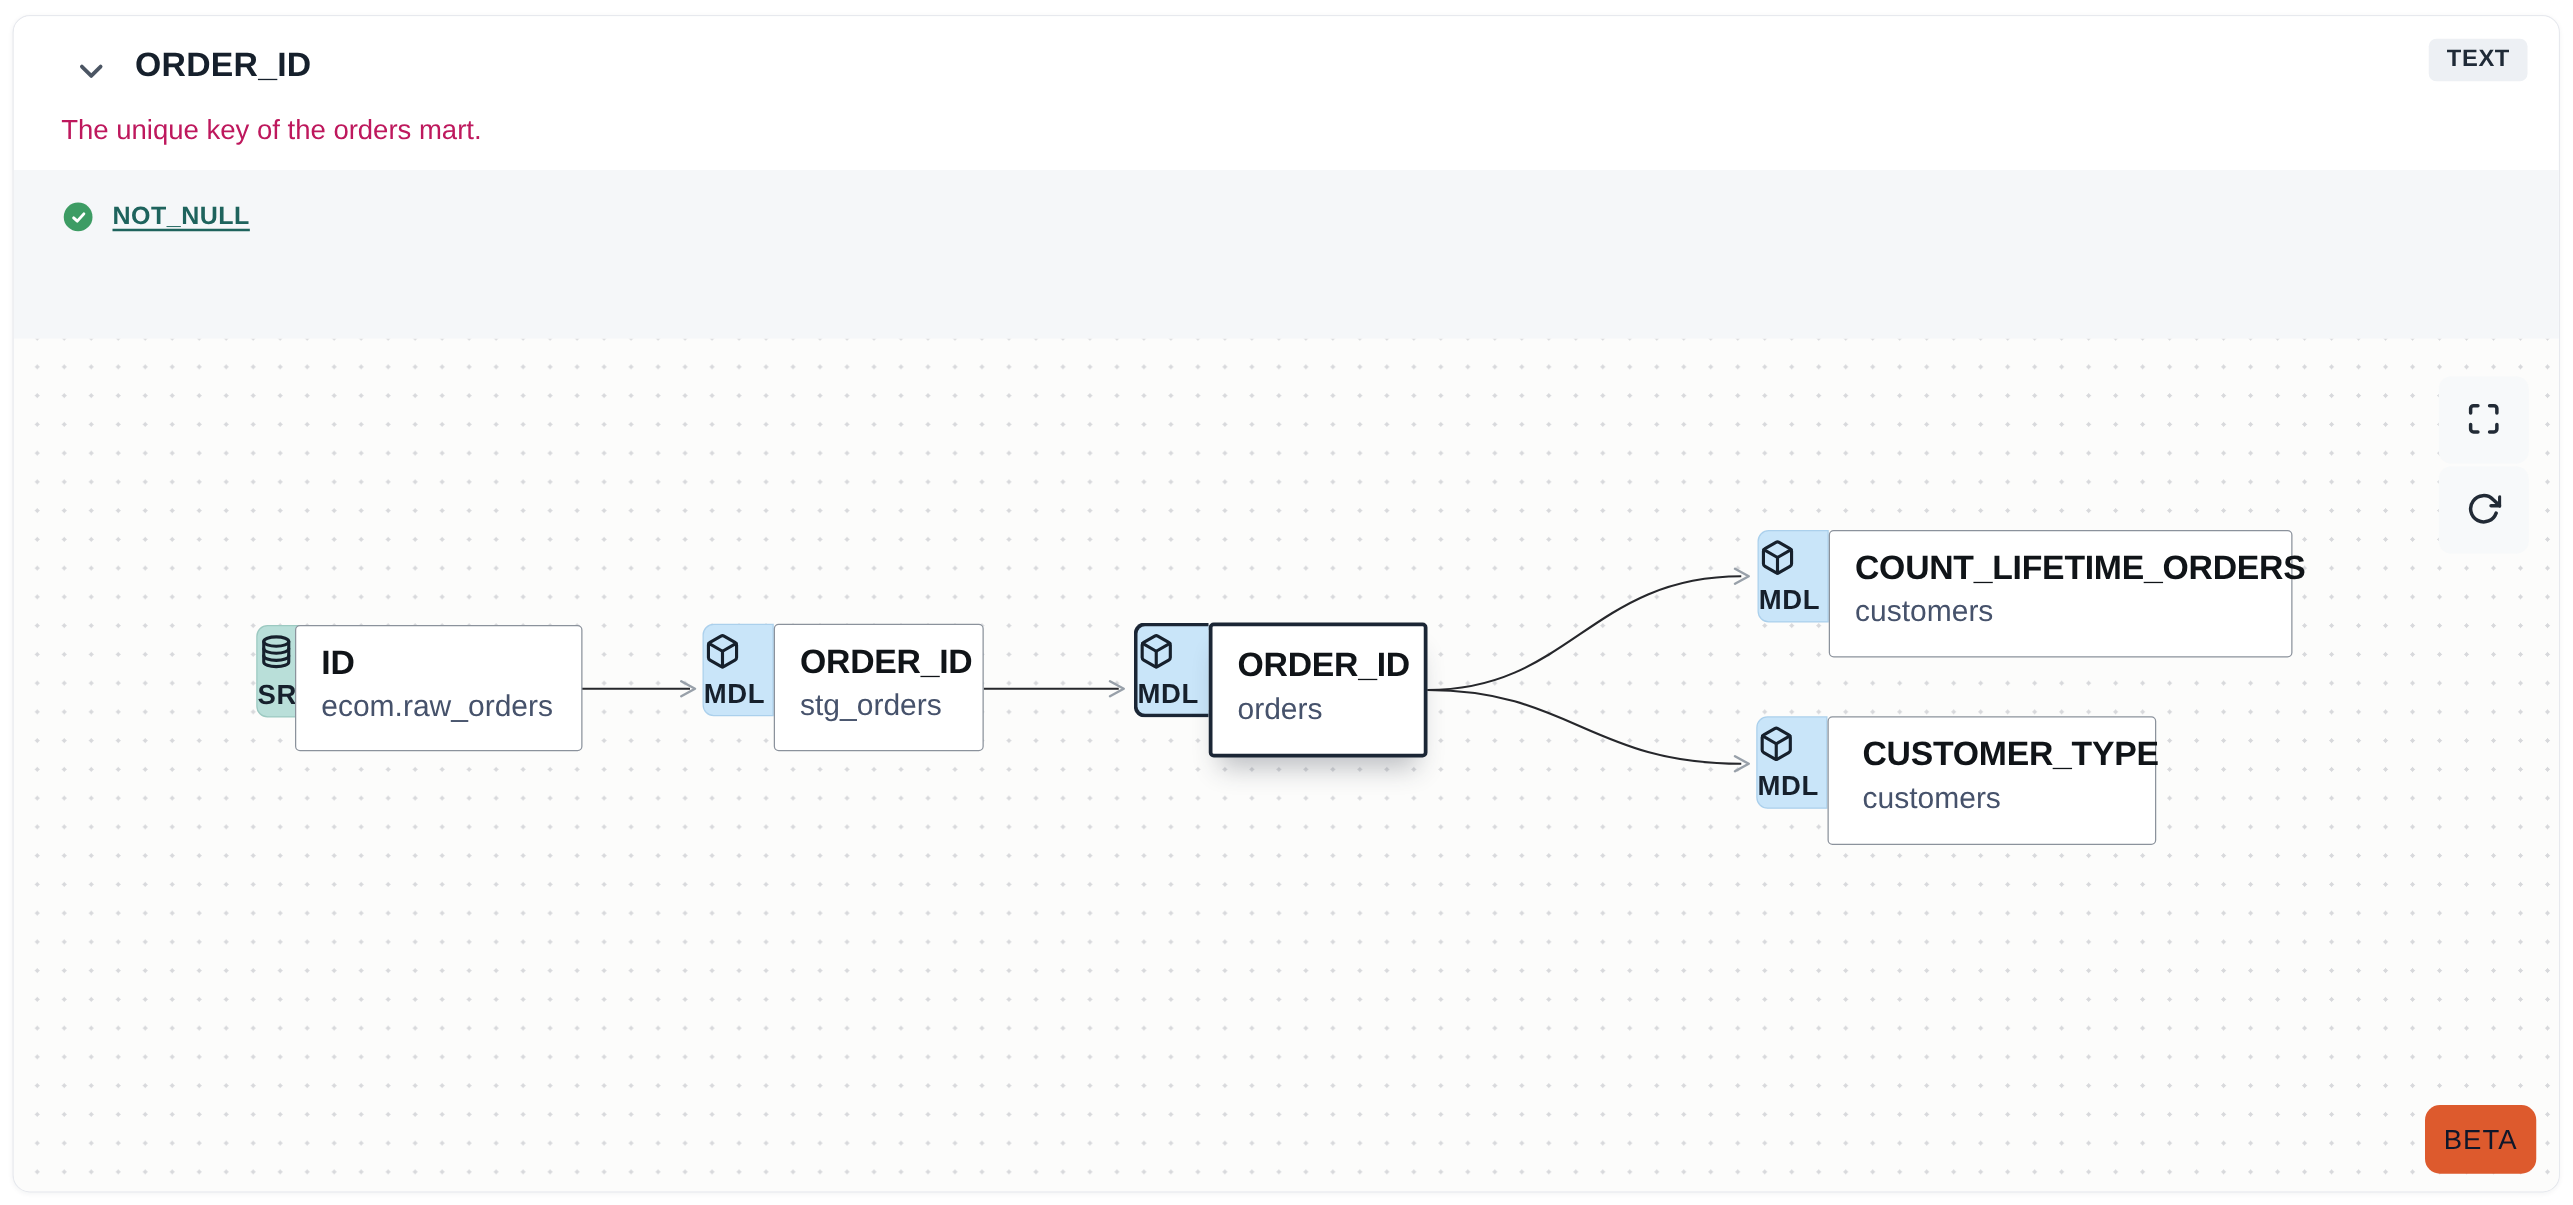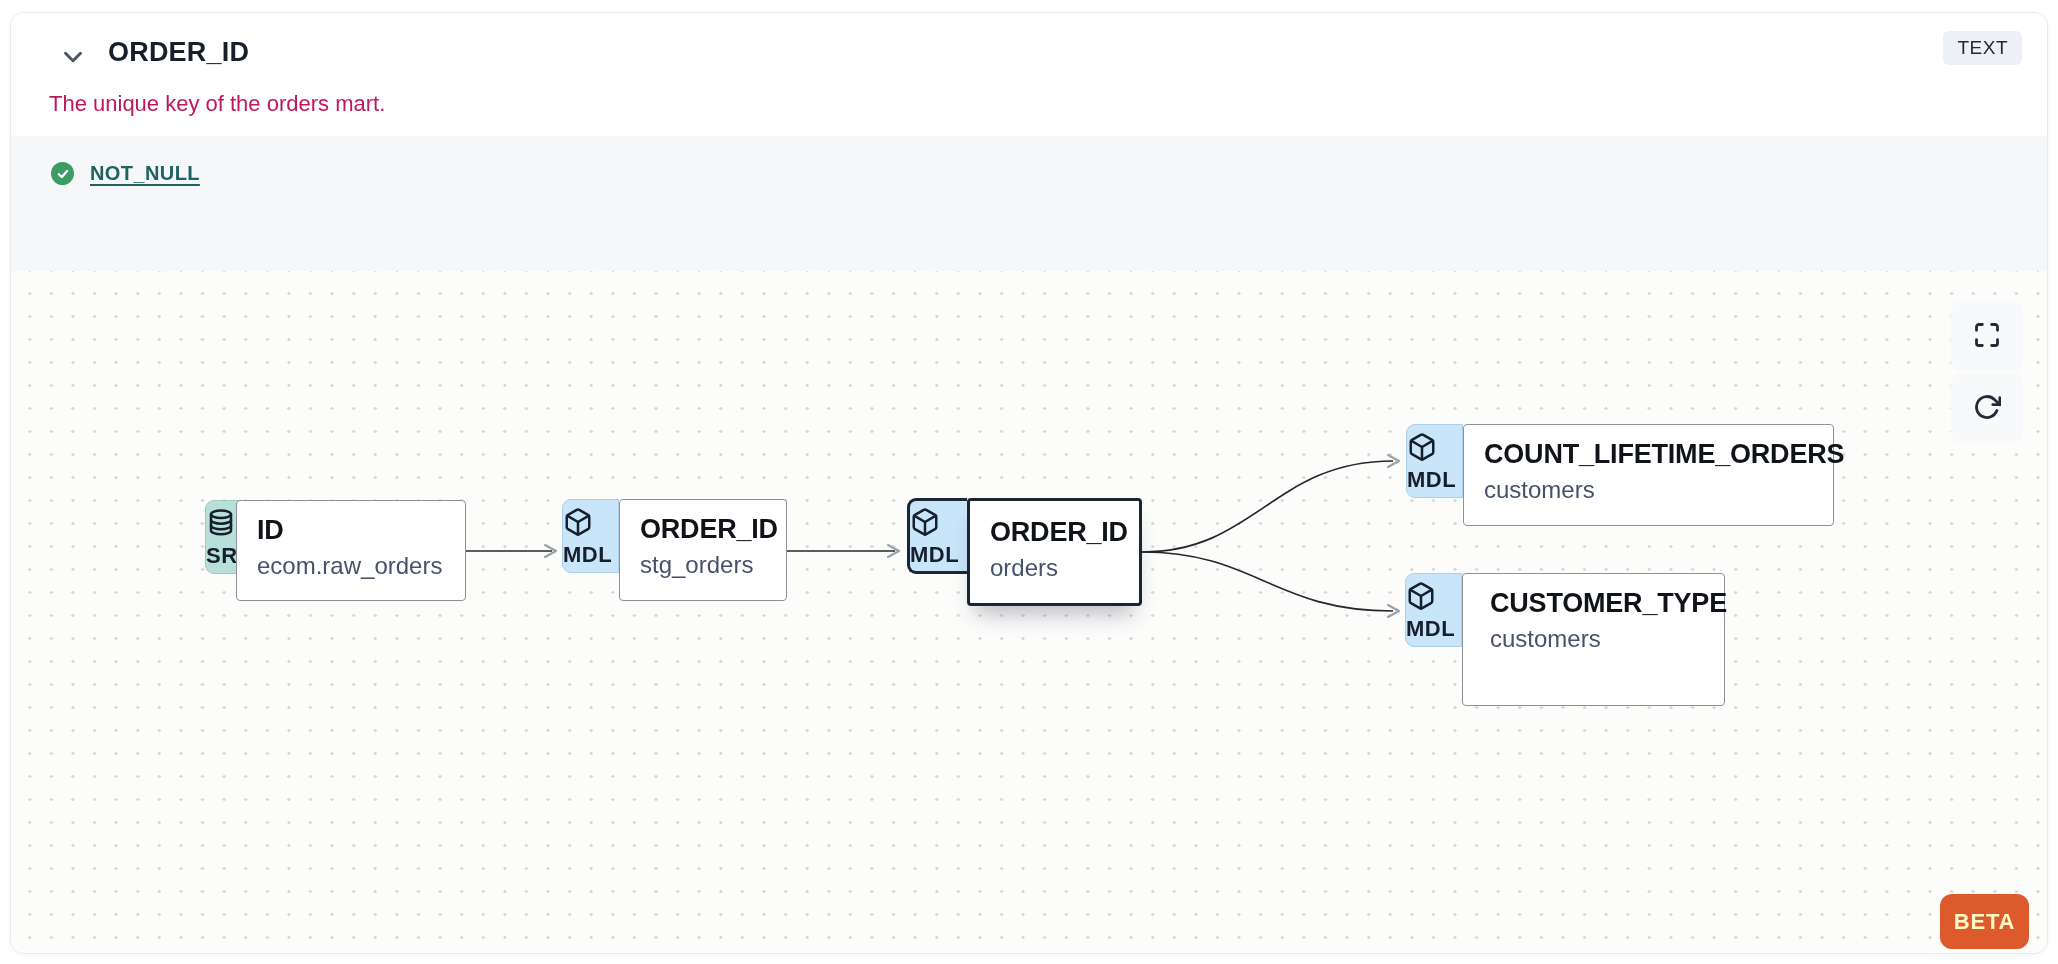--- a/index.html
+++ b/index.html
@@ -9,21 +9,21 @@
     position:absolute; left:10px; top:12px; width:2038px; height:942px;
     background:#ffffff; border:1px solid #e7e9ee; border-radius:14px;
     box-shadow:0 1px 4px rgba(20,30,50,0.05);
     overflow:hidden;
   }
 
   
   .header { position:absolute; left:0; top:0; width:100%; height:123px; background:#ffffff; }
   .chevron-btn { position:absolute; left:44px; top:26px; width:36px; height:36px; display:flex; align-items:center; justify-content:center; cursor:pointer; background:none; border:none; }
   .page-title { position:absolute; left:97px; top:24px; font-size:27px; font-weight:600; color:#16202c; letter-spacing:0.2px; }
-  .type-badge { position:absolute; right:25px; top:18px; background:#edf0f4; color:#1f2a37; font-size:19px; font-weight:400; padding:6px 14px; border-radius:6px; letter-spacing:0.5px; }
+  .type-badge { position:absolute; right:25px; top:18px; background:#edf0f4; color:#1f2a37; font-size:19px; font-weight:700; padding:6px 14px; border-radius:6px; letter-spacing:0.5px; }
   .description { position:absolute; left:38px; top:78px; font-size:22px; color:#be185d; }
 
   
   .tests { position:absolute; left:0; top:123px; width:100%; height:135px; background:#f5f7f9; padding:26px 0 0 40px; }
   .test-row { display:flex; align-items:center; gap:16px; margin-bottom:30px; }
   .check-badge { width:23px; height:23px; border-radius:50%; background:#3d9c64; display:flex; align-items:center; justify-content:center; flex:0 0 auto; }
   .test-link { font-size:20px; font-weight:600; color:#1e635d; letter-spacing:0.4px; text-decoration:underline; text-underline-offset:4px; text-decoration-thickness:1.5px; cursor:pointer; }
 
   
   .graph {
@@ -56,24 +56,24 @@
   .node-subtitle { font-size:24px; color:#46526ableak; color:#46526b; white-space:nowrap; margin-top:4px; }
 
   .node.selected .node-badge { border:3px solid #1b2635; border-right:none; width:60px; height:76px; }
   .node.selected .node-body { border:3px solid #1b2635; box-shadow:0 16px 20px -8px rgba(40,48,62,0.30); padding-top:15px; }
 
   
   .graph-controls { position:absolute; right:26px; top:30px; display:flex; flex-direction:column; gap:2px; }
   .ctrl-btn { width:72px; height:70px; border:none; border-radius:10px; background:#f7f9fa; display:flex; align-items:center; justify-content:center; cursor:pointer; }
 
   .beta-badge {
-    position:absolute; right:20px; bottom:6px; width:89px; height:55px;
-    background:#dd5a2d; color:#fef9c3; border-radius:12px;
+    position:absolute; right:20px; bottom:16px; width:89px; height:55px;
+    background:#dd5a2d; color:#0f172a; border-radius:12px;
     display:flex; align-items:center; justify-content:center;
-    font-size:22px; font-weight:700; letter-spacing:0.8px;
+    font-size:22px; font-weight:400; letter-spacing:0.8px;
   }
 </style>
 </head>
 <body>
 
 <div class="card">
 
   <div class="header">
     <button class="chevron-btn">
       <svg width="30" height="30" viewBox="0 0 24 24" fill="none" stroke="#4b5563" stroke-width="2.4" stroke-linecap="round" stroke-linejoin="round">
@@ -182,21 +182,21 @@
       <div class="node-badge mdl">
         <span>
           <svg width="30" height="30" viewBox="0 0 24 24" fill="none" stroke="#16202c" stroke-width="2" stroke-linecap="round" stroke-linejoin="round">
               <path d="M21 16V8a2 2 0 0 0-1-1.73l-7-4a2 2 0 0 0-2 0l-7 4A2 2 0 0 0 3 8v8a2 2 0 0 0 1 1.73l7 4a2 2 0 0 0 2 0l7-4A2 2 0 0 0 21 16z"></path>
               <polyline points="3.27 6.96 12 12.01 20.73 6.96"></polyline>
               <line x1="12" y1="22.08" x2="12" y2="12"></line>
             </svg>
         </span>
         <span class="badge-label">MDL</span>
       </div>
-      <div class="node-body" style="left:57px; width:263px; height:133px;padding-left:27px;">
+      <div class="node-body" style="left:57px; width:263px; height:103px;padding-left:27px;">
         <div class="node-title">CUSTOMER_TYPE</div>
         <div class="node-subtitle">customers</div>
       </div>
     </div>
 
     <div class="graph-controls">
       <button class="ctrl-btn">
         <span>
           <svg width="28" height="28" viewBox="0 0 24 24" fill="none" stroke="#222b36" stroke-width="2.4" stroke-linecap="round" stroke-linejoin="round">
               <path d="M8 3H5a2 2 0 0 0-2 2v3"></path>

